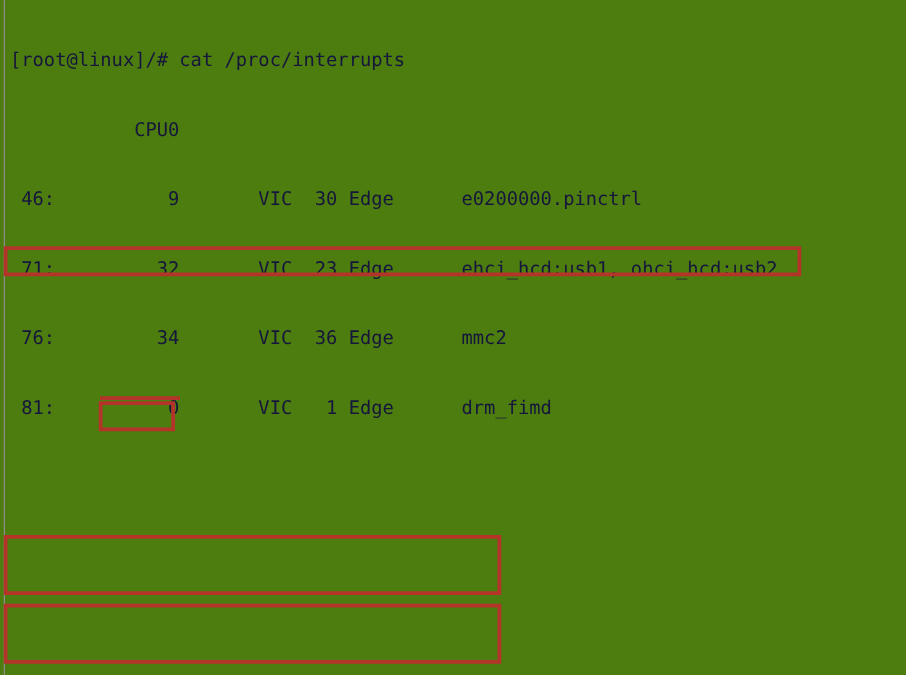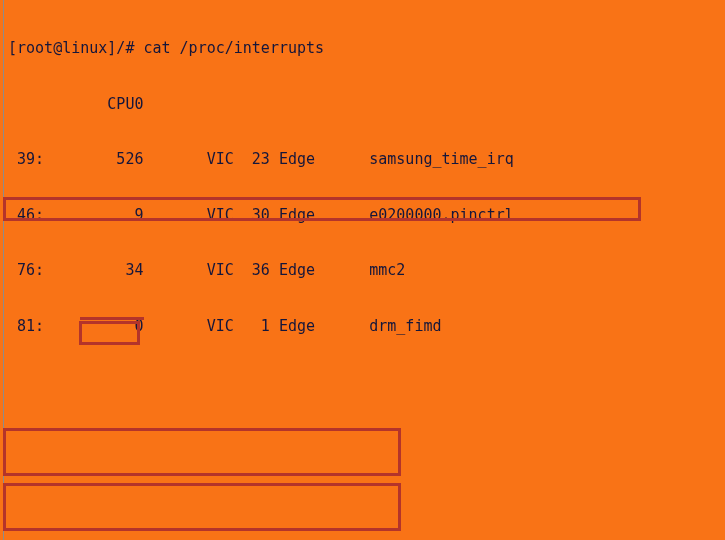--- a/index.html
+++ b/index.html
@@ -5,21 +5,21 @@
 <style>
   html, body {
     margin: 0;
     padding: 0;
     background: #ffffff;
   }
   #screen {
     position: relative;
     width: 725px;
     height: 540px;
-    background: #f97316;
+    background: #4d7c0f;
     overflow: hidden;
     font-family: "DejaVu Sans Mono", "Liberation Mono", monospace;
   }
   
   #left-rule {
     position: absolute;
     left: 3px;
     top: 0;
     width: 1px;
     height: 540px;
@@ -60,22 +60,22 @@
 </head>
 <body>
 
 <div id="screen">
 
   <div id="left-rule"></div>
 
   <div id="term">
     <div class="line">[root@linux]/# cat /proc/interrupts</div>
     <div class="line">           CPU0</div>
-    <div class="line"> 39:        526       VIC  23 Edge      samsung_time_irq</div>
     <div class="line"> 46:          9       VIC  30 Edge      e0200000.pinctrl</div>
+    <div class="line"> 71:         32       VIC  23 Edge      ehci_hcd:usb1, ohci_hcd:usb2</div>
     <div class="line"> 76:         34       VIC  36 Edge      mmc2</div>
     <div class="line"> 81:          0       VIC   1 Edge      drm_fimd</div>
     
     
     
     
     
     
     
     

